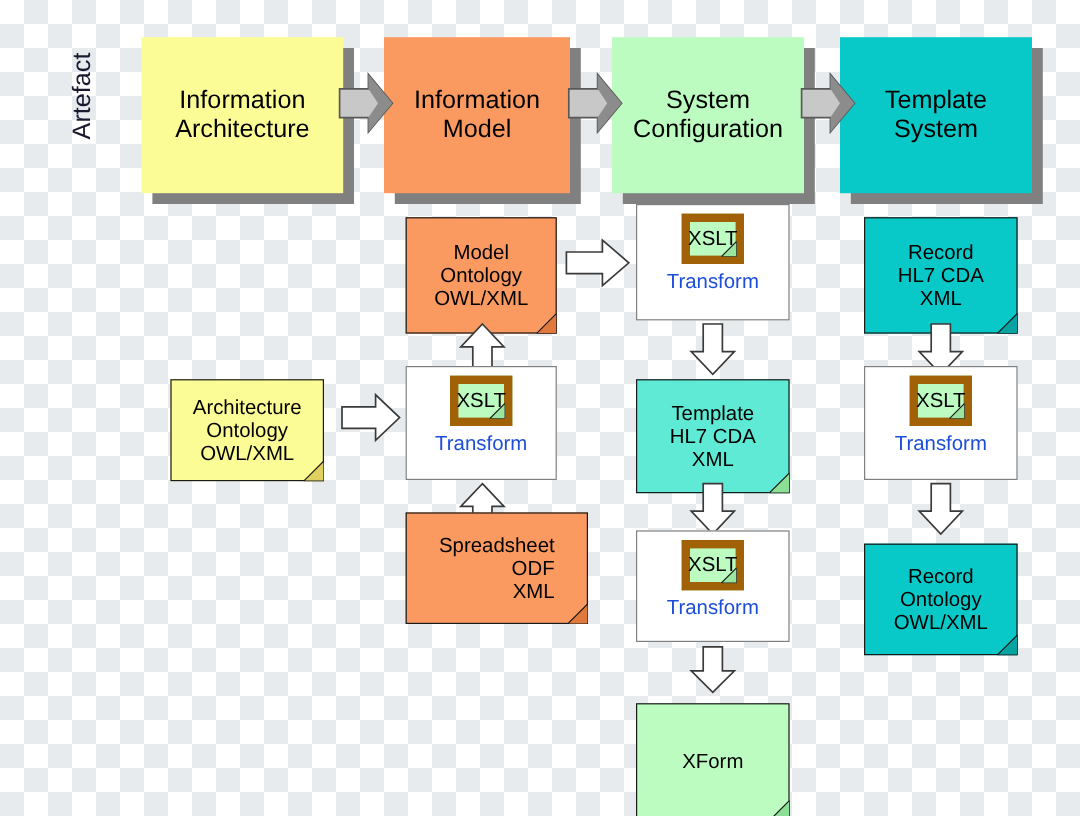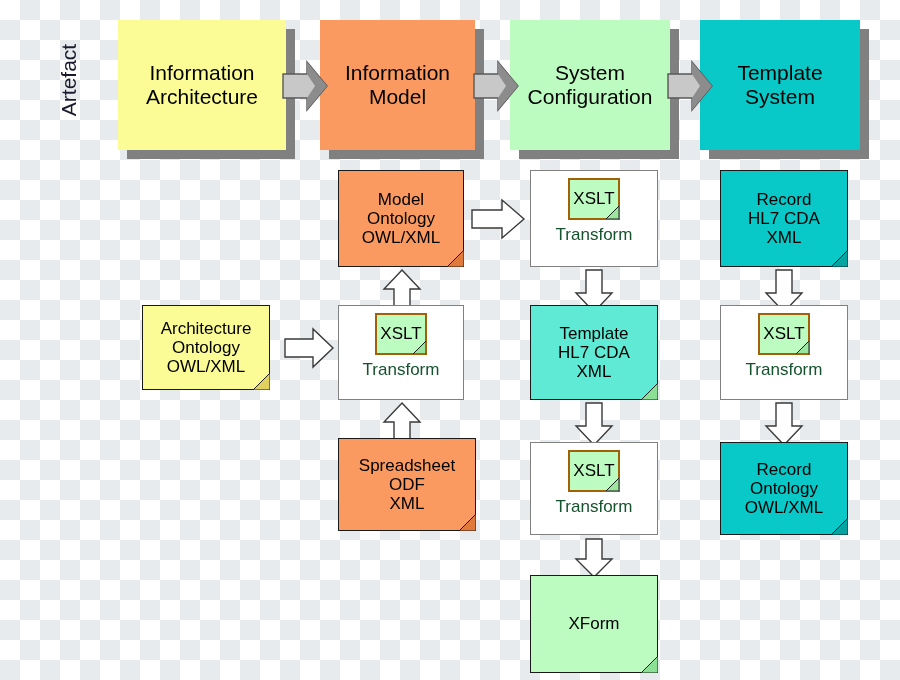--- a/index.html
+++ b/index.html
@@ -24,20 +24,21 @@
   .node {
     position: absolute;
     box-sizing: border-box;
     display: flex;
     align-items: center;
     justify-content: center;
     text-align: center;
     color: #000000;
     line-height: 1.12;
     white-space: pre-line;
+    margin-top: 11px;
   }
 
   
   .phase {
     font-size: 21px;
     box-shadow: 9px 9px 0 0 #808080;
   }
 
   
   .lane-label {
@@ -74,39 +75,39 @@
     flex-direction: column;
     align-items: center;
     justify-content: flex-start;
   }
   .transform .xslt {
     position: relative;
     width: 52px;
     height: 42px;
     margin-top: 7px;
     background: #bcfcc0;
-    border: 2px solid #a16207;
+    border: 7px solid #a16207;
     box-sizing: border-box;
     display: flex;
     align-items: center;
     justify-content: center;
     font-size: 17px;
     color: #000;
   }
   .transform .xslt .fold {
     position: absolute;
     right: -1px;
     bottom: -1px;
     width: 13px;
     height: 13px;
   }
   .transform .tlabel {
     margin-top: 5px;
     font-size: 17px;
-    color: #14532d;
+    color: #1d4ed8;
   }
 
   
   .arrow {
     position: absolute;
     pointer-events: none;
   }
   .arrow svg { display: block; }
 </style>
 </head>
@@ -254,21 +255,21 @@
       <polygon points="13,2 29,2 29,25 39,25 21,44 3,25 13,25" fill="#ffffff" stroke="#3a3a3a" stroke-width="1.4"></polygon>
     </svg>
   </div>
 
   <div class="arrow" style="left:763px; top:401px;">
     <svg width="42" height="46" viewBox="0 0 42 46">
       <polygon points="13,2 29,2 29,25 39,25 21,44 3,25 13,25" fill="#ffffff" stroke="#3a3a3a" stroke-width="1.4"></polygon>
     </svg>
   </div>
 
-  <div class="node doc" style="left:338px; top:438px; width:138px; height:93px; background:#fa9a60;">
+  <div class="node doc" style="left:338px; top:416px; width:152px; height:93px; background:#fa9a60;text-align:right;">
     <span>Spreadsheet
 ODF
 XML</span>
     <svg class="fold" viewBox="0 0 17 17">
       <polygon points="0,17 17,17 17,0" fill="#e07a3c" stroke="#1a1a1a" stroke-width="1"></polygon>
     </svg>
   </div>
 
   <div class="transform" style="left:530px; top:442px; width:128px; height:93px;">
     <div class="xslt">

